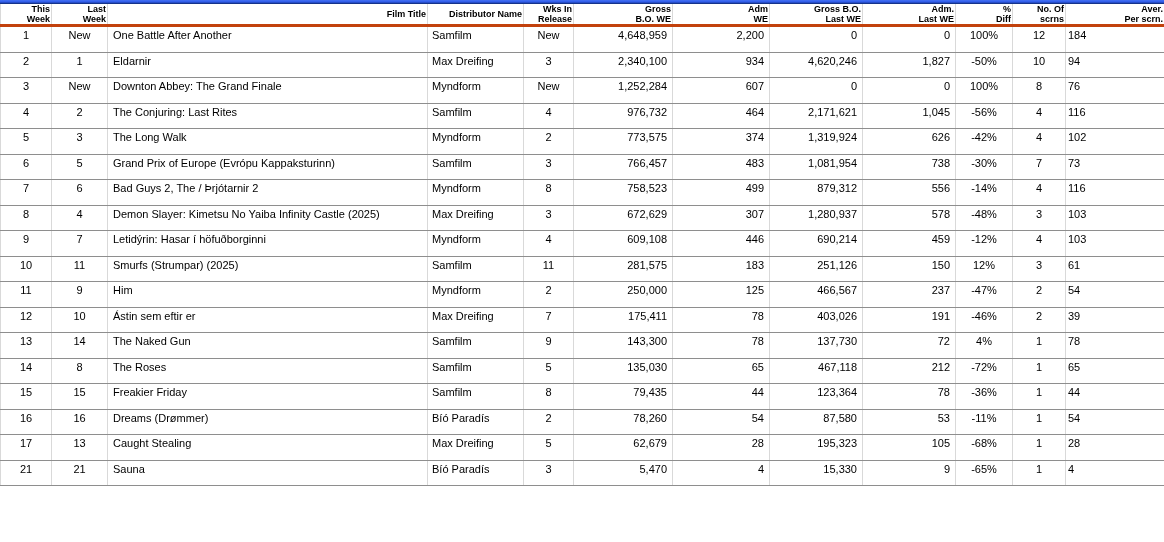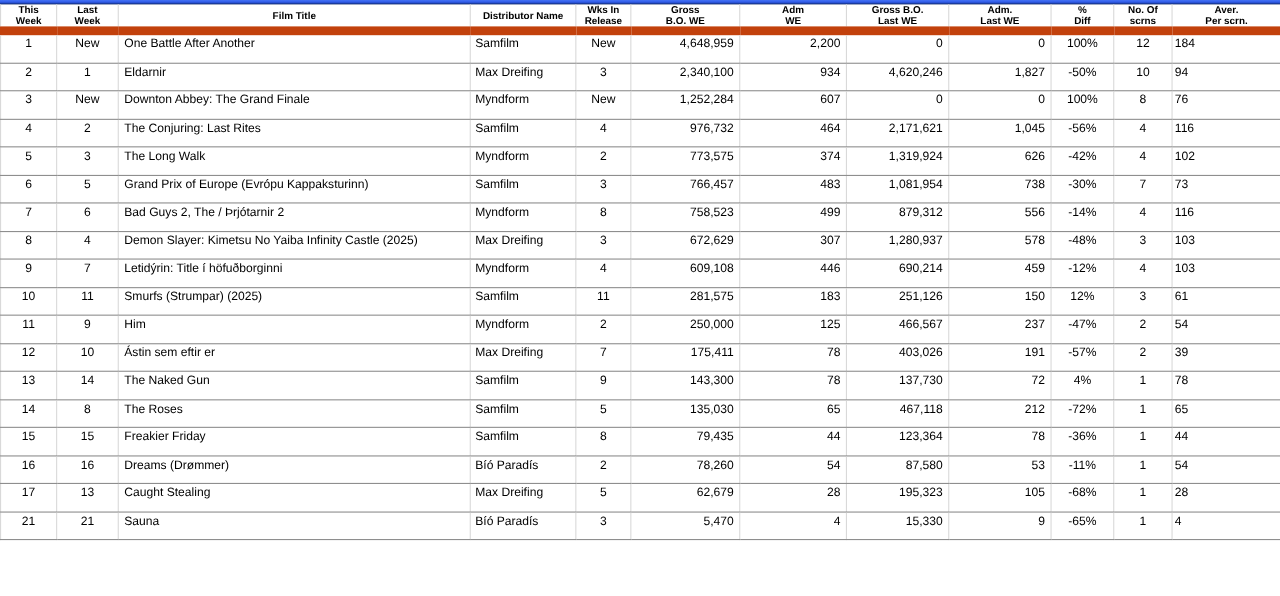--- a/index.html
+++ b/index.html
@@ -27,27 +27,27 @@
   }
   table {
     border-collapse: collapse;
     table-layout: fixed;
     width: 1164px;
   }
   thead th {
     font-size: 9px;
     font-weight: bold;
     line-height: 10px;
-    text-align: center;
+    text-align: right;
     vertical-align: middle;
     height: 18px;
     padding: 0 1px;
     border-left: 1px solid #d9d9d9;
     border-right: 1px solid #d9d9d9;
-    border-bottom: 8px solid #c2410c;
+    border-bottom: 3px solid #c2410c;
     white-space: pre-line;
     overflow: hidden;
   }
   tbody td {
     font-size: 11px;
     line-height: 12px;
     vertical-align: top;
     height: 22.5px;
     padding: 2px 2px 0 2px;
     border-left: 1px solid #d9d9d9;
@@ -217,21 +217,21 @@
           <td class="col-awe">307</td>
           <td class="col-glw">1,280,937</td>
           <td class="col-alw">578</td>
           <td class="col-diff">-48%</td>
           <td class="col-scrns">3</td>
           <td class="col-aver">103</td>
         </tr>
         <tr>
           <td class="col-tw">9</td>
           <td class="col-lw">7</td>
-          <td class="col-title">Letidýrin: Title í höfuðborginni</td>
+          <td class="col-title">Letidýrin: Hasar í höfuðborginni</td>
           <td class="col-dist">Myndform</td>
           <td class="col-wks">4</td>
           <td class="col-gwe">609,108</td>
           <td class="col-awe">446</td>
           <td class="col-glw">690,214</td>
           <td class="col-alw">459</td>
           <td class="col-diff">-12%</td>
           <td class="col-scrns">4</td>
           <td class="col-aver">103</td>
         </tr>
@@ -266,21 +266,21 @@
         <tr>
           <td class="col-tw">12</td>
           <td class="col-lw">10</td>
           <td class="col-title">Ástin sem eftir er</td>
           <td class="col-dist">Max Dreifing</td>
           <td class="col-wks">7</td>
           <td class="col-gwe">175,411</td>
           <td class="col-awe">78</td>
           <td class="col-glw">403,026</td>
           <td class="col-alw">191</td>
-          <td class="col-diff">-57%</td>
+          <td class="col-diff">-46%</td>
           <td class="col-scrns">2</td>
           <td class="col-aver">39</td>
         </tr>
         <tr>
           <td class="col-tw">13</td>
           <td class="col-lw">14</td>
           <td class="col-title">The Naked Gun</td>
           <td class="col-dist">Samfilm</td>
           <td class="col-wks">9</td>
           <td class="col-gwe">143,300</td>

